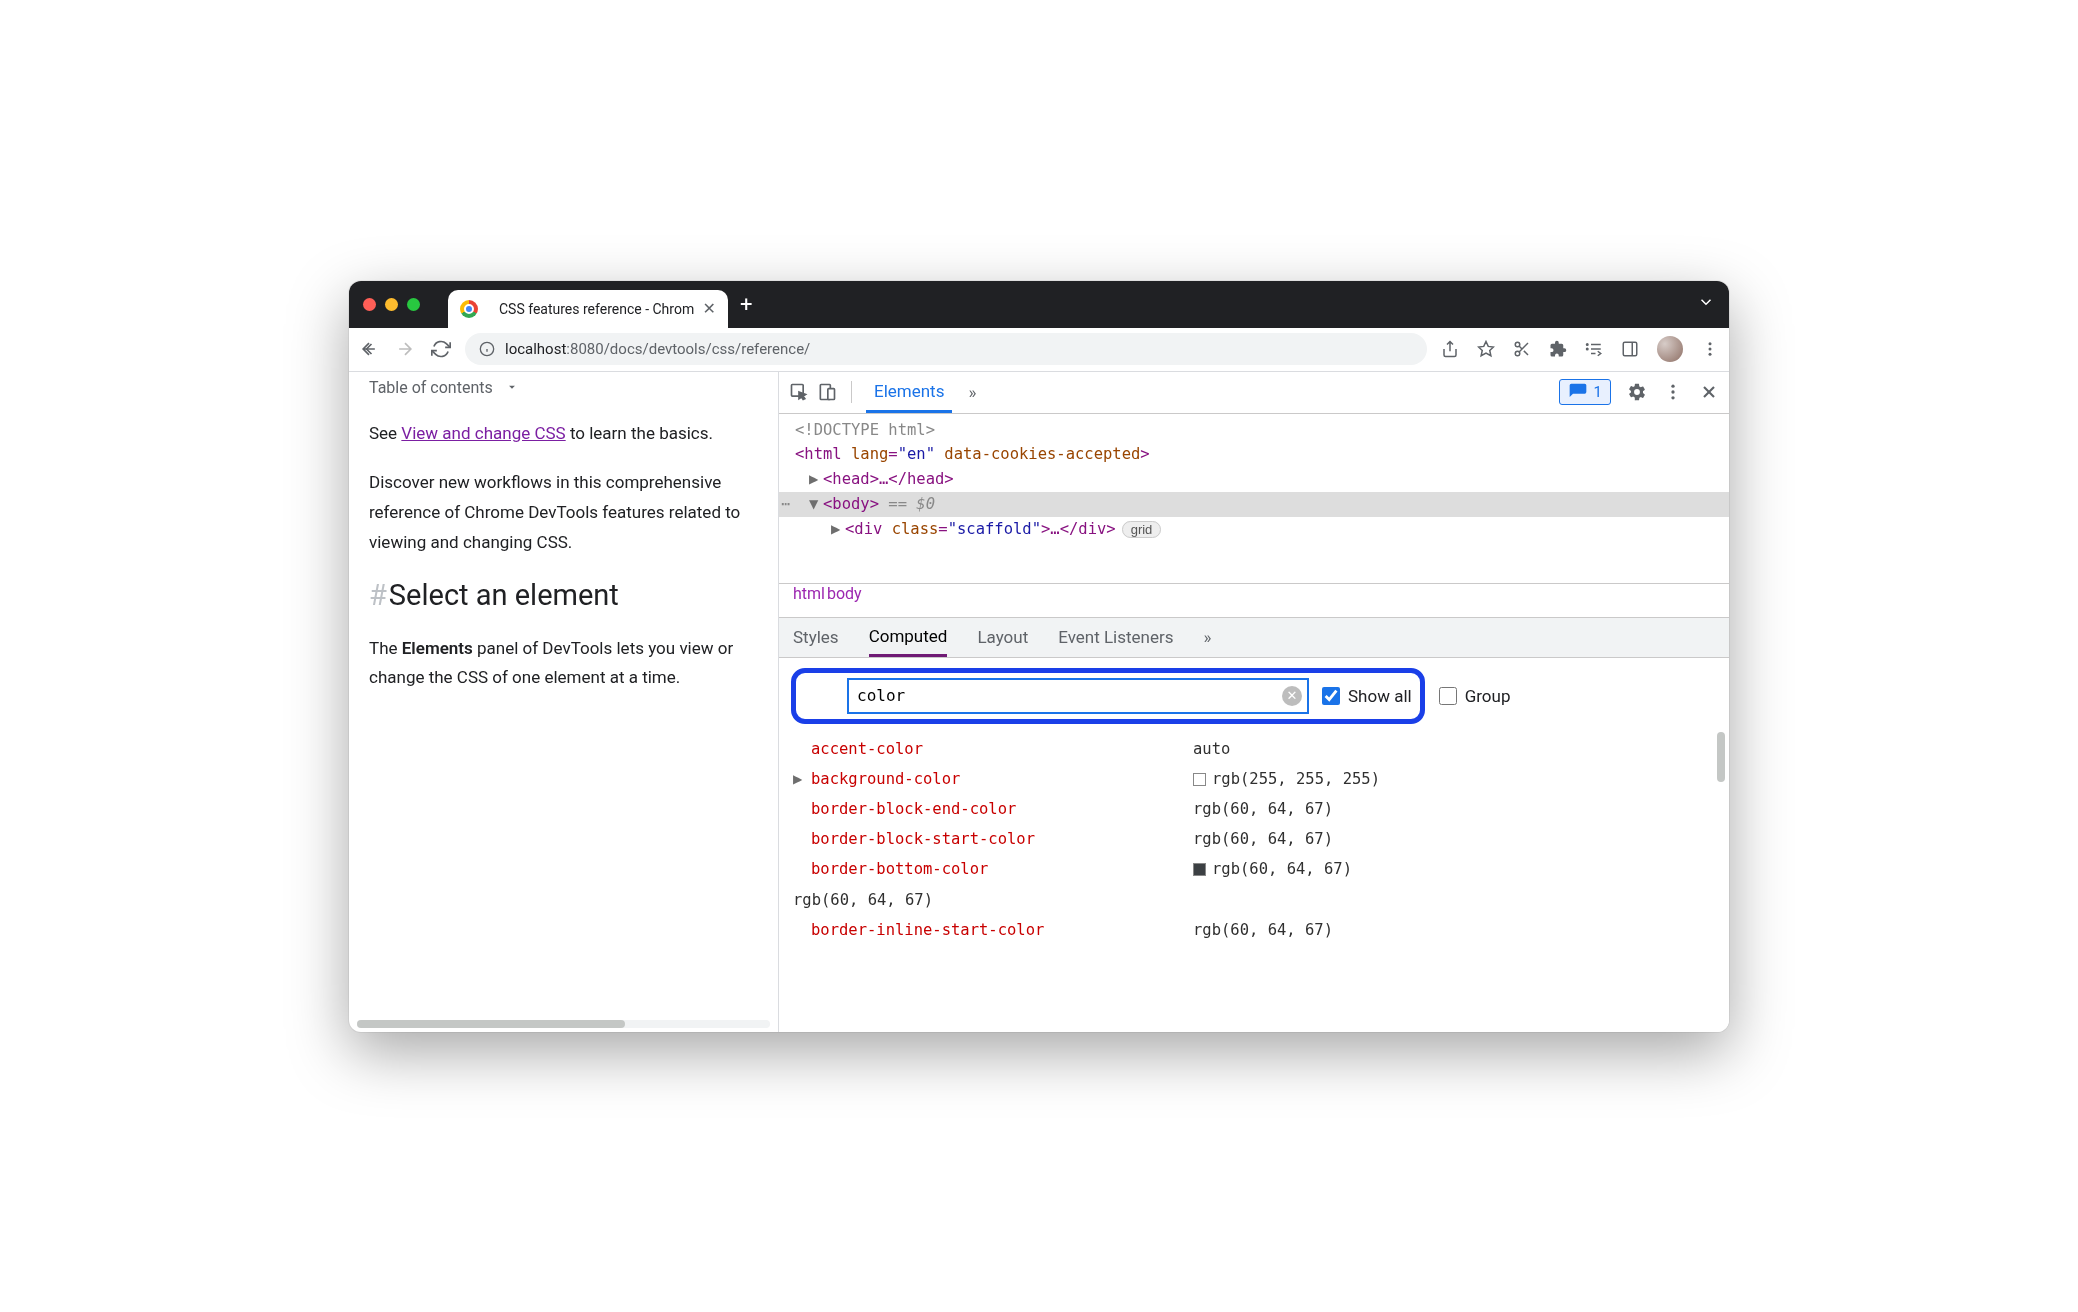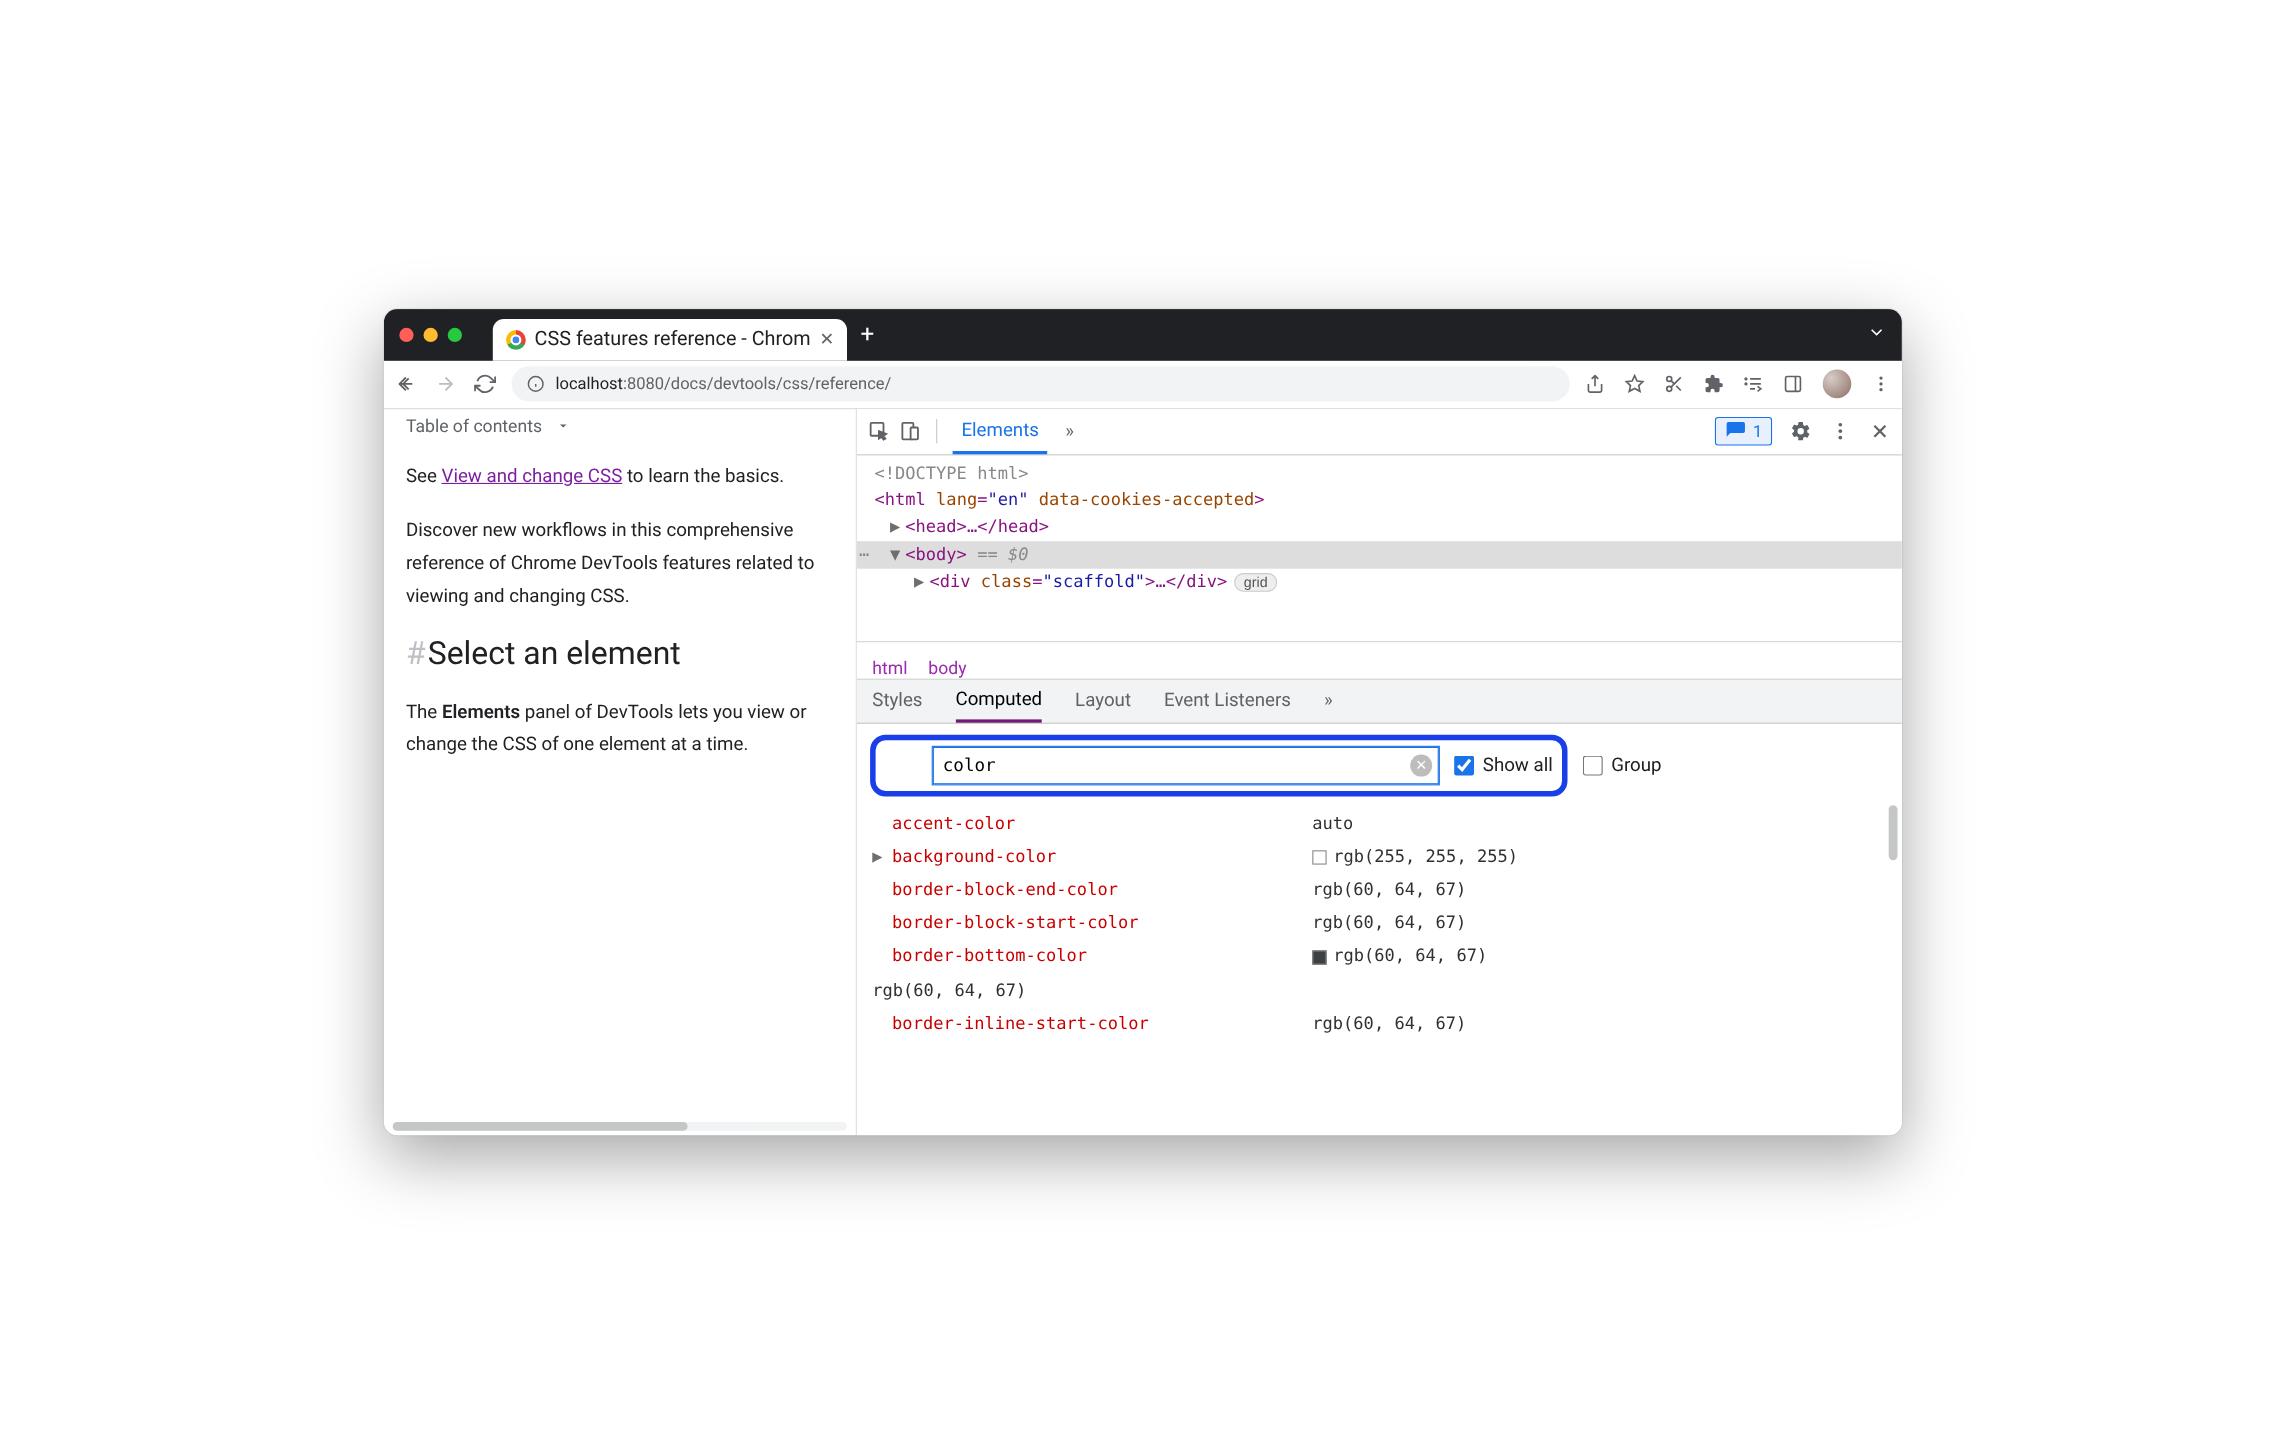--- a/index.html
+++ b/index.html
@@ -43,21 +43,21 @@
   gap: 8px;
   align-self: flex-end;
   min-width: 280px;
 }
 .chrome-icon {
   width: 18px; height: 18px; border-radius: 50%;
   background: conic-gradient(#ea4335 0 120deg, #34a853 120deg 240deg, #fbbc05 240deg 360deg);
   position: relative;
 }
 .chrome-icon::after { content:""; position:absolute; inset:4px; background:#4285f4; border-radius:50%; border:2px solid #fff; }
-.tab-title { font-size: 18px; color: #202124; flex:1; white-space:nowrap; overflow:hidden; text-overflow:ellipsis; }
+.tab-title { font-size: 14px; color: #202124; flex:1; white-space:nowrap; overflow:hidden; text-overflow:ellipsis;margin-left:13px; }
 .tab-close { color:#5f6368; font-size:16px; line-height:1; cursor:pointer; }
 .newtab { color:#fff; font-size:22px; margin-left:12px; cursor:pointer; }
 .titlebar-right { margin-left:auto; color:#fff; }
 .chev { width:18px; height:18px; }
 
 .toolbar {
   height: 44px;
   background: #fff;
   border-bottom: 1px solid #dadce0;
   display:flex;
@@ -132,21 +132,21 @@
 .dom .row.sel { background:#ddd; position:relative; }
 .dom .row.sel::before { content:"⋯"; position:absolute; left:2px; color:#888; }
 .dom .tri { color:#6e6e6e; display:inline-block; width:14px; }
 .dom .pun { color:#881280; }
 .dom .attr { color:#994500; }
 .dom .val { color:#1a1aa6; }
 .dom .doctype { color:#888; }
 .dom .eq0 { color:#888; font-style:italic; }
 .grid-badge { background:#eee; border:1px solid #ccc; border-radius:10px; padding:0 8px; font-size:13px; color:#555; margin-left:6px; font-family:-apple-system,sans-serif; }
 
-.crumb { height:34px; display:flex; align-items:flex-end; gap:19px; padding:0 14px; font-size:16px; color:#9c27b0; border-bottom:1px solid #cac9c9; background:#fff; }
+.crumb { height:34px; display:flex; align-items:flex-start; gap:2px; padding:0 14px; font-size:16px; color:#9c27b0; border-bottom:1px solid #cac9c9; background:#fff; }
 .crumb span { cursor:pointer; }
 
 .dt-subtabs { height:40px; background:#f1f3f4; border-bottom:1px solid #cac9c9; display:flex; align-items:center; padding:0 14px; gap:30px; font-size:17px; color:#5f6368; }
 .dt-subtabs .stab { height:40px; display:flex; align-items:center; cursor:pointer; }
 .dt-subtabs .stab.active { color:#000000; border-bottom:3px solid #701a75; }
 
 .filter-row { padding:10px 12px; display:flex; align-items:center; gap:14px; }
 .highlight-box {
   border: 5px solid #1a3fe8;
   border-radius: 14px;

